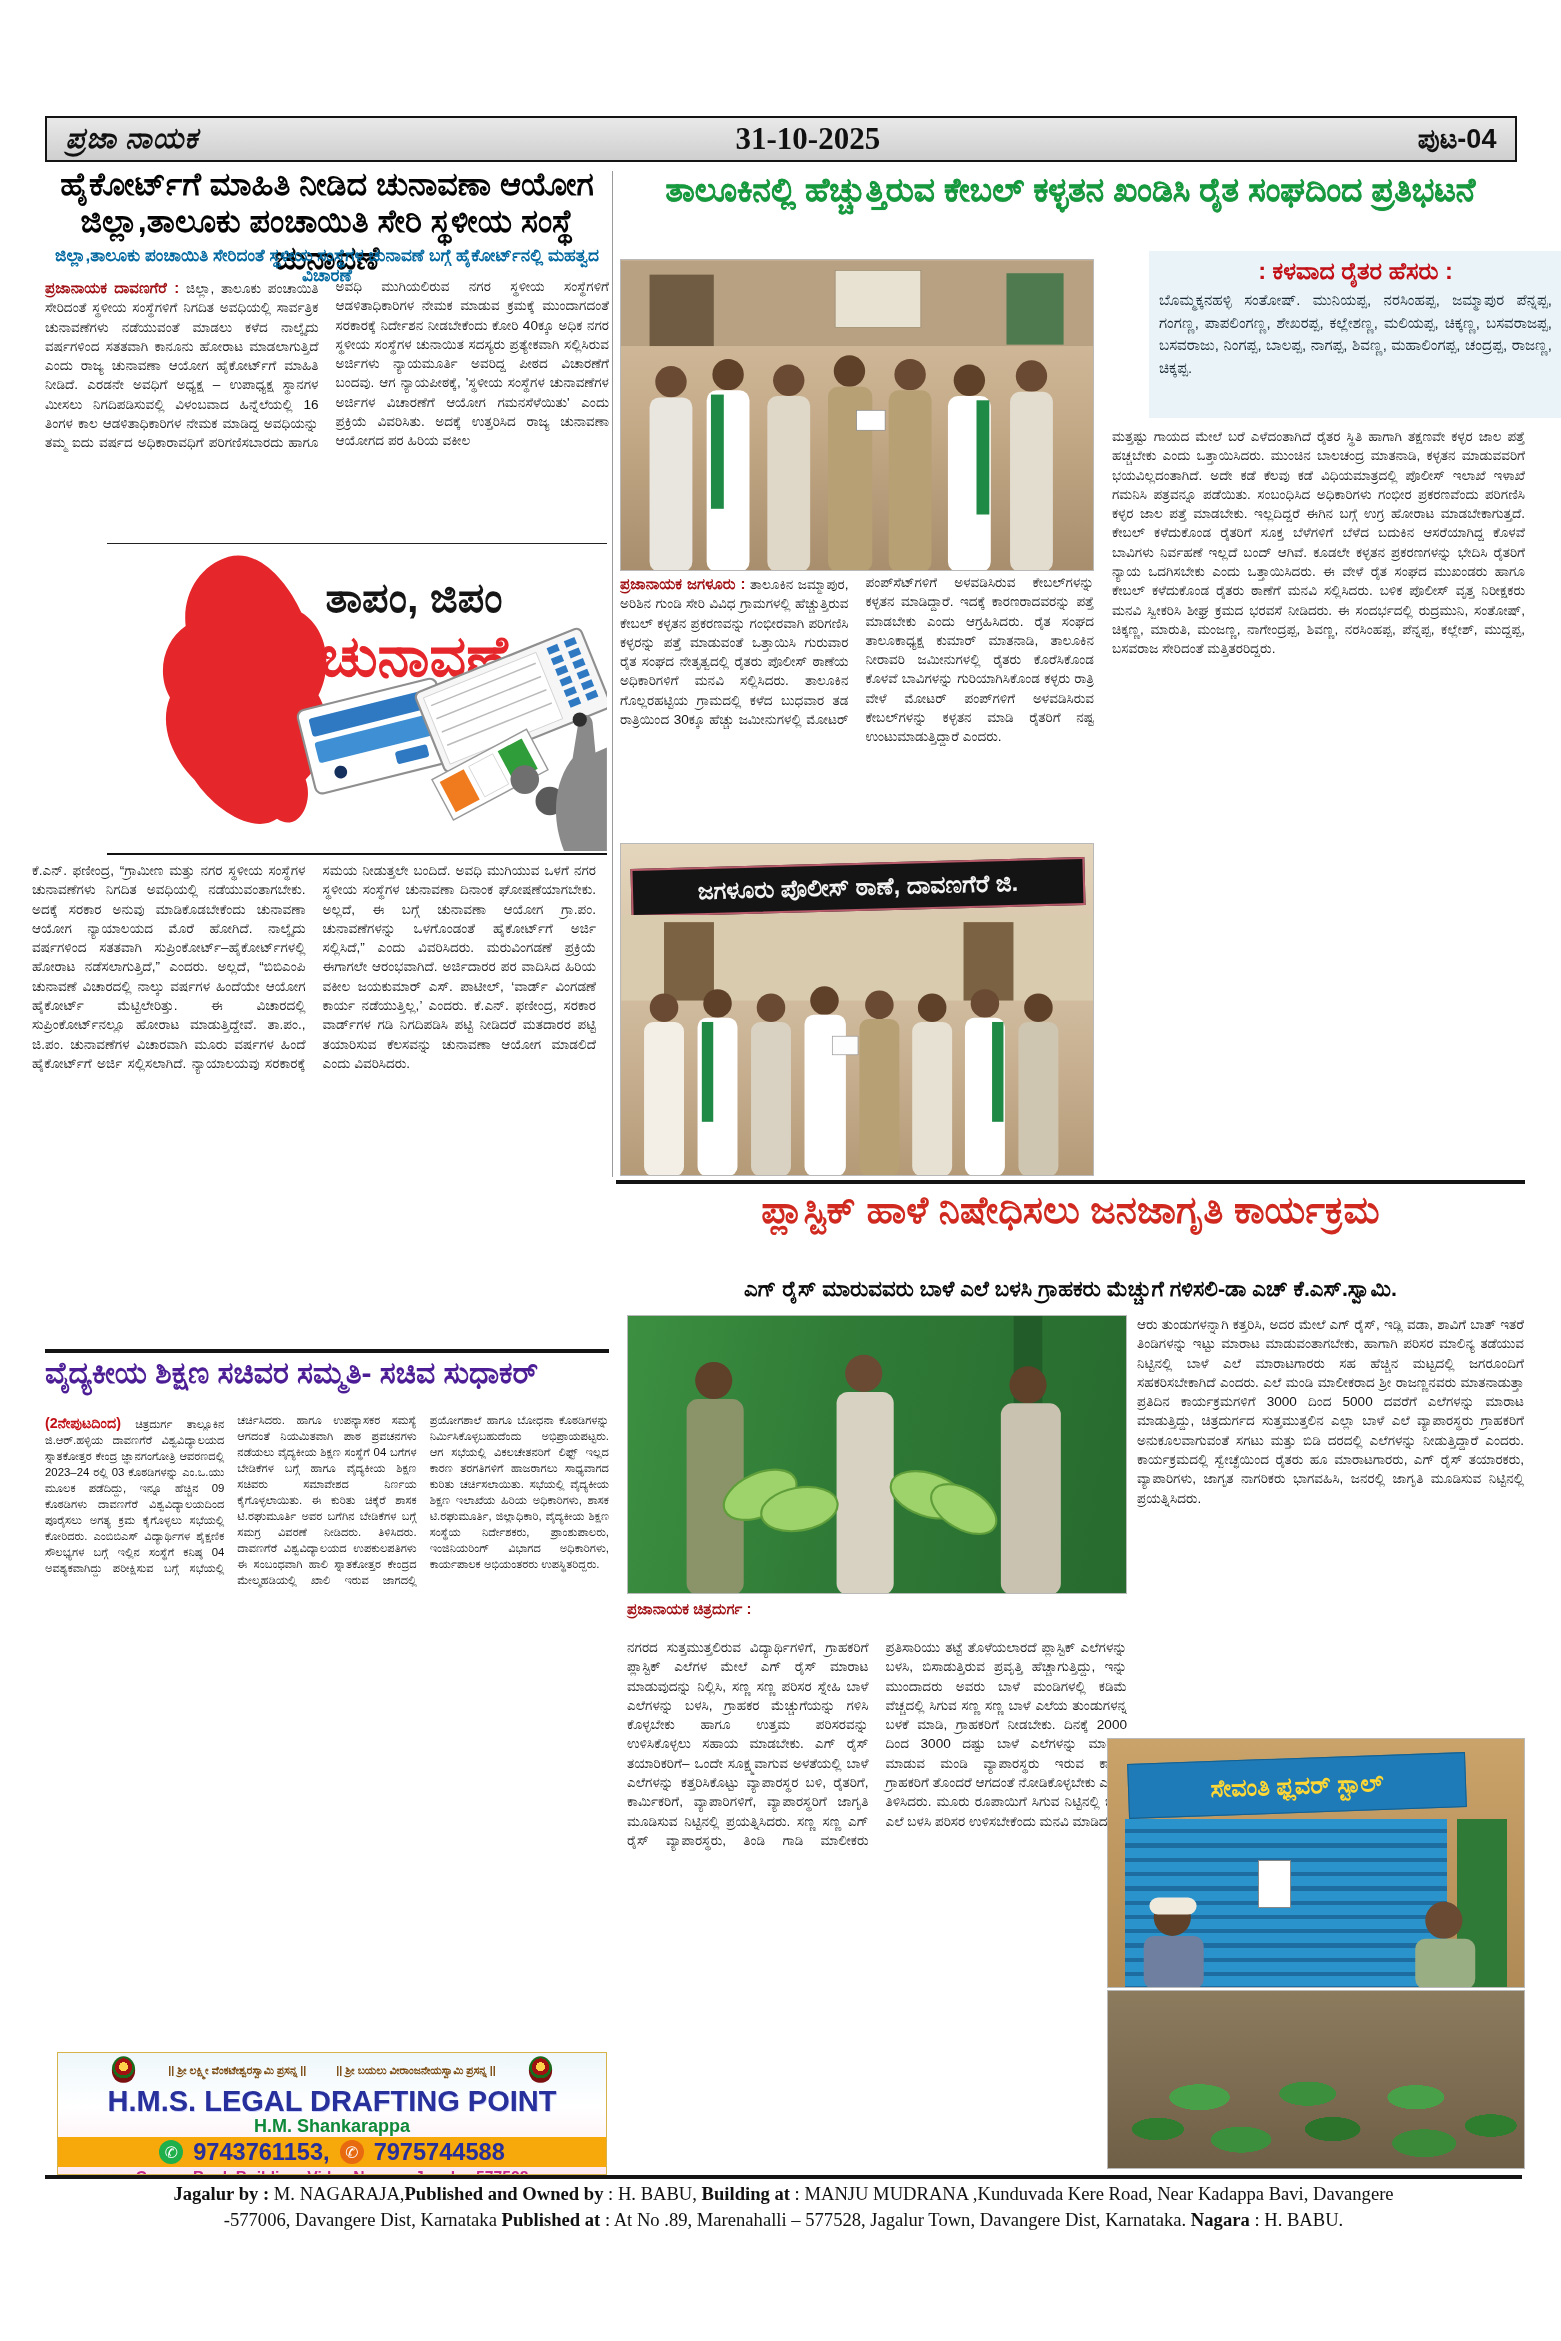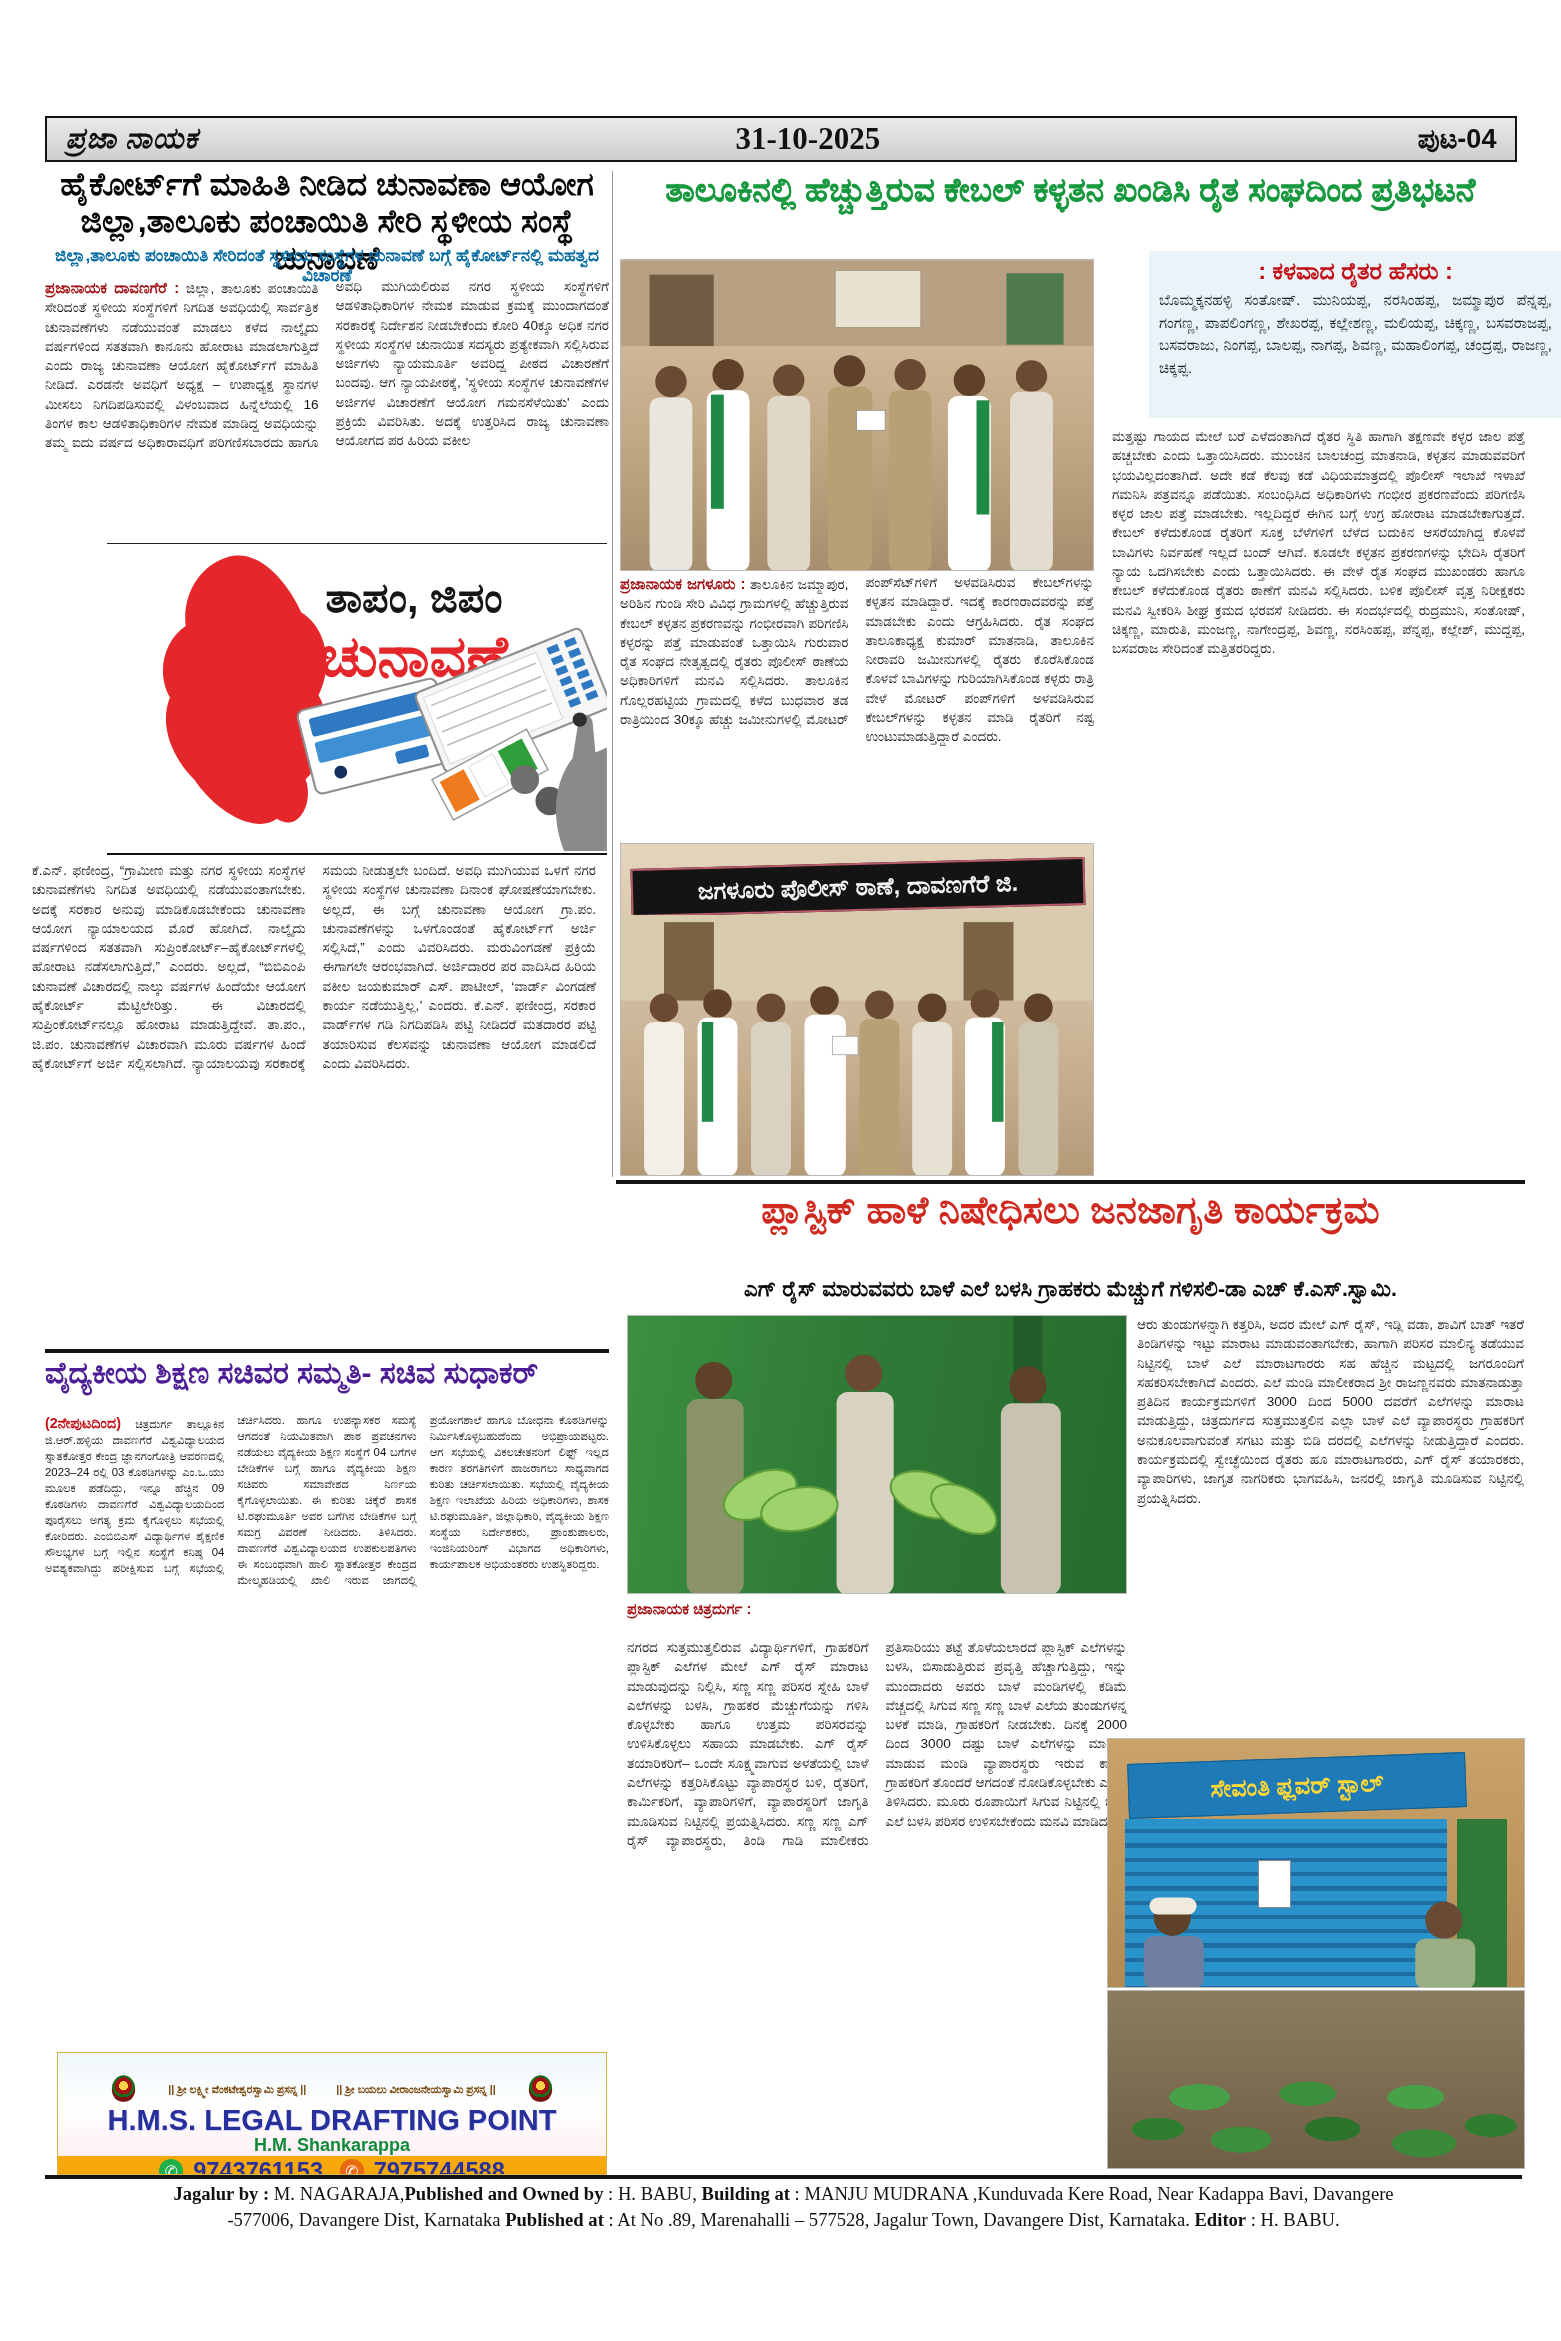--- a/index.html
+++ b/index.html
@@ -171,40 +171,40 @@
   <div id="el-body-bottom" class="abs bodytext">ಕೆ.ಎನ್. ಫಣೀಂದ್ರ, “ಗ್ರಾಮೀಣ ಮತ್ತು ನಗರ ಸ್ಥಳೀಯ ಸಂಸ್ಥೆಗಳ ಚುನಾವಣೆಗಳು ನಿಗದಿತ ಅವಧಿಯಲ್ಲಿ ನಡೆಯುವಂತಾಗಬೇಕು. ಅದಕ್ಕೆ ಸರಕಾರ ಅನುವು ಮಾಡಿಕೊಡಬೇಕೆಂದು ಚುನಾವಣಾ ಆಯೋಗ ನ್ಯಾಯಾಲಯದ ಮೊರೆ ಹೋಗಿದೆ. ನಾಲ್ಕೈದು ವರ್ಷಗಳಿಂದ ಸತತವಾಗಿ ಸುಪ್ರಿಂಕೋರ್ಟ್–ಹೈಕೋರ್ಟ್‌ಗಳಲ್ಲಿ ಹೋರಾಟ ನಡೆಸಲಾಗುತ್ತಿದೆ,” ಎಂದರು. ಅಲ್ಲದೆ, “ಬಿಬಿಎಂಪಿ ಚುನಾವಣೆ ವಿಚಾರದಲ್ಲಿ ನಾಲ್ಕು ವರ್ಷಗಳ ಹಿಂದೆಯೇ ಆಯೋಗ ಹೈಕೋರ್ಟ್ ಮೆಟ್ಟಿಲೇರಿತ್ತು. ಈ ವಿಚಾರದಲ್ಲಿ ಸುಪ್ರಿಂಕೋರ್ಟ್‌ನಲ್ಲೂ ಹೋರಾಟ ಮಾಡುತ್ತಿದ್ದೇವೆ. ತಾ.ಪಂ., ಜಿ.ಪಂ. ಚುನಾವಣೆಗಳ ವಿಚಾರವಾಗಿ ಮೂರು ವರ್ಷಗಳ ಹಿಂದೆ ಹೈಕೋರ್ಟ್‌ಗೆ ಅರ್ಜಿ ಸಲ್ಲಿಸಲಾಗಿದೆ. ನ್ಯಾಯಾಲಯವು ಸರಕಾರಕ್ಕೆ ಸಮಯ ನೀಡುತ್ತಲೇ ಬಂದಿದೆ. ಅವಧಿ ಮುಗಿಯುವ ಒಳಗೆ ನಗರ ಸ್ಥಳೀಯ ಸಂಸ್ಥೆಗಳ ಚುನಾವಣಾ ದಿನಾಂಕ ಘೋಷಣೆಯಾಗಬೇಕು. ಅಲ್ಲದೆ, ಈ ಬಗ್ಗೆ ಚುನಾವಣಾ ಆಯೋಗ ಗ್ರಾ.ಪಂ. ಚುನಾವಣೆಗಳನ್ನು ಒಳಗೊಂಡಂತೆ ಹೈಕೋರ್ಟ್‌ಗೆ ಅರ್ಜಿ ಸಲ್ಲಿಸಿದೆ,” ಎಂದು ವಿವರಿಸಿದರು. ಮರುವಿಂಗಡಣೆ ಪ್ರಕ್ರಿಯೆ ಈಗಾಗಲೇ ಆರಂಭವಾಗಿದೆ. ಅರ್ಜಿದಾರರ ಪರ ವಾದಿಸಿದ ಹಿರಿಯ ವಕೀಲ ಜಯಕುಮಾರ್ ಎಸ್. ಪಾಟೀಲ್, ‘ವಾರ್ಡ್ ವಿಂಗಡಣೆ ಕಾರ್ಯ ನಡೆಯುತ್ತಿಲ್ಲ,’ ಎಂದರು. ಕೆ.ಎನ್. ಫಣೀಂದ್ರ, ಸರಕಾರ ವಾರ್ಡ್‌ಗಳ ಗಡಿ ನಿಗದಿಪಡಿಸಿ ಪಟ್ಟಿ ನೀಡಿದರೆ ಮತದಾರರ ಪಟ್ಟಿ ತಯಾರಿಸುವ ಕೆಲಸವನ್ನು ಚುನಾವಣಾ ಆಯೋಗ ಮಾಡಲಿದೆ ಎಂದು ವಿವರಿಸಿದರು.</div>
 
   <div id="med-rule" class="abs hrule"></div>
   <div id="med-head" class="abs">ವೈದ್ಯಕೀಯ ಶಿಕ್ಷಣ ಸಚಿವರ ಸಮ್ಮತಿ- ಸಚಿವ ಸುಧಾಕರ್</div>
   <div id="med-body" class="abs">
     <span class="jumpref">(2ನೇಪುಟದಿಂದ)</span>
     <span> ಚಿತ್ರದುರ್ಗ ತಾಲ್ಲೂಕಿನ ಜಿ.ಆರ್.ಹಳ್ಳಿಯ ದಾವಣಗೆರೆ ವಿಶ್ವವಿದ್ಯಾಲಯದ ಸ್ನಾತಕೋತ್ತರ ಕೇಂದ್ರ ಜ್ಞಾನಗಂಗೋತ್ರಿ ಆವರಣದಲ್ಲಿ 2023–24 ರಲ್ಲಿ 03 ಕೊಠಡಿಗಳನ್ನು ಎಂ.ಒ.ಯು ಮೂಲಕ ಪಡೆದಿದ್ದು, ಇನ್ನೂ ಹೆಚ್ಚಿನ 09 ಕೊಠಡಿಗಳು ದಾವಣಗೆರೆ ವಿಶ್ವವಿದ್ಯಾಲಯದಿಂದ ಪೂರೈಸಲು ಅಗತ್ಯ ಕ್ರಮ ಕೈಗೊಳ್ಳಲು ಸಭೆಯಲ್ಲಿ ಕೋರಿದರು. ಎಂಬಿಬಿಎಸ್ ವಿದ್ಯಾರ್ಥಿಗಳ ಶೈಕ್ಷಣಿಕ ಸೌಲಭ್ಯಗಳ ಬಗ್ಗೆ ಇಲ್ಲಿನ ಸಂಸ್ಥೆಗೆ ಕನಿಷ್ಠ 04 ಅವಶ್ಯಕವಾಗಿದ್ದು ಪರೀಕ್ಷಿಸುವ ಬಗ್ಗೆ ಸಭೆಯಲ್ಲಿ ಚರ್ಚಿಸಿದರು. ಹಾಗೂ ಉಪನ್ಯಾಸಕರ ಸಮಸ್ಯೆ ಆಗದಂತೆ ನಿಯಮಿತವಾಗಿ ಪಾಠ ಪ್ರವಚನಗಳು ನಡೆಯಲು ವೈದ್ಯಕೀಯ ಶಿಕ್ಷಣ ಸಂಸ್ಥೆಗೆ 04 ಬಗೆಗಳ ಬೇಡಿಕೆಗಳ ಬಗ್ಗೆ ಹಾಗೂ ವೈದ್ಯಕೀಯ ಶಿಕ್ಷಣ ಸಚಿವರು ಸಮಾವೇಶದ ನಿರ್ಣಯ ಕೈಗೊಳ್ಳಲಾಯಿತು. ಈ ಕುರಿತು ಚಿಕ್ಕೆರೆ ಶಾಸಕ ಟಿ.ರಘುಮೂರ್ತಿ ಅವರ ಬಗೆಗಿನ ಬೇಡಿಕೆಗಳ ಬಗ್ಗೆ ಸಮಗ್ರ ವಿವರಣೆ ನೀಡಿದರು. ತಿಳಿಸಿದರು. ದಾವಣಗೆರೆ ವಿಶ್ವವಿದ್ಯಾಲಯದ ಉಪಕುಲಪತಿಗಳು ಈ ಸಂಬಂಧವಾಗಿ ಹಾಲಿ ಸ್ನಾತಕೋತ್ತರ ಕೇಂದ್ರದ ಮೇಲ್ಮಹಡಿಯಲ್ಲಿ ಖಾಲಿ ಇರುವ ಜಾಗದಲ್ಲಿ ಪ್ರಯೋಗಶಾಲೆ ಹಾಗೂ ಬೋಧನಾ ಕೊಠಡಿಗಳನ್ನು ನಿರ್ಮಿಸಿಕೊಳ್ಳಬಹುದೆಂದು ಅಭಿಪ್ರಾಯಪಟ್ಟರು. ಆಗ ಸಭೆಯಲ್ಲಿ ವಿಕಲಚೇತನರಿಗೆ ಲಿಫ್ಟ್ ಇಲ್ಲದ ಕಾರಣ ತರಗತಿಗಳಿಗೆ ಹಾಜರಾಗಲು ಸಾಧ್ಯವಾಗದ ಕುರಿತು ಚರ್ಚಿಸಲಾಯಿತು. ಸಭೆಯಲ್ಲಿ ವೈದ್ಯಕೀಯ ಶಿಕ್ಷಣ ಇಲಾಖೆಯ ಹಿರಿಯ ಅಧಿಕಾರಿಗಳು, ಶಾಸಕ ಟಿ.ರಘುಮೂರ್ತಿ, ಜಿಲ್ಲಾಧಿಕಾರಿ, ವೈದ್ಯಕೀಯ ಶಿಕ್ಷಣ ಸಂಸ್ಥೆಯ ನಿರ್ದೇಶಕರು, ಪ್ರಾಂಶುಪಾಲರು, ಇಂಜಿನಿಯರಿಂಗ್ ವಿಭಾಗದ ಅಧಿಕಾರಿಗಳು, ಕಾರ್ಯಪಾಲಕ ಅಭಿಯಂತರರು ಉಪಸ್ಥಿತರಿದ್ದರು.</span>
   </div>
 
   <div id="ad-box" class="abs">
-    <div style="display:flex;align-items:center;gap:30px;width:100%;justify-content:center;margin-top:19px;">
+    <div style="display:flex;align-items:center;gap:30px;width:100%;justify-content:center;">
       <span class="ornament" style="transform:scale(.8);"></span>
       <span class="ad-bless">|| ಶ್ರೀ ಲಕ್ಷ್ಮೀ ವೆಂಕಟೇಶ್ವರಸ್ವಾಮಿ ಪ್ರಸನ್ನ ||</span>
       <span class="ad-bless">|| ಶ್ರೀ ಬಯಲು ವೀರಾಂಜನೇಯಸ್ವಾಮಿ ಪ್ರಸನ್ನ ||</span>
       <span class="ornament" style="transform:scale(.8);"></span>
     </div>
     <div class="ad-title">H.M.S. LEGAL DRAFTING POINT</div>
     <div class="ad-name">H.M. Shankarappa</div>
     <div class="ad-band">
       <span class="ad-phone-icon">✆</span>
       <span>9743761153,</span>
       <span class="ad-phone-icon" style="background:#e86a10;">✆</span>
       <span>7975744588</span>
     </div>
     <div class="ad-addr">Canara Bank Building, Vidya Nagara, Jagalur-577528</div>
   </div>
 
   <div id="foot-rule" class="abs hrule"></div>
   <div class="abs footline" style="top:2183px;"><span style="font-weight: bold;">Jagalur by : </span><span>M. NAGARAJA,</span><span style="font-weight: bold;">Published and Owned by</span><span> : H. BABU, </span><span style="font-weight: bold;">Building at</span><span> :  MANJU  MUDRANA  ,Kunduvada Kere  Road,  Near  Kadappa Bavi,  Davangere</span></div>
-  <div class="abs footline" style="top:2209px;"><span>-577006, Davangere Dist, Karnataka </span><span style="font-weight: bold;">Published at</span><span> : At No .89, Marenahalli – 577528, Jagalur Town, Davangere Dist, Karnataka. </span><span style="font-weight: bold;">Editor</span><span> : H. BABU.</span></div>
+  <div class="abs footline" style="top:2209px;"><span>-577006, Davangere Dist, Karnataka </span><span style="font-weight: bold;">Published at</span><span> : At No .89, Marenahalli – 577528, Jagalur Town, Davangere Dist, Karnataka. </span><span style="font-weight: bold;">Nagara</span><span> : H. BABU.</span></div>
 
   <div id="cable-head" class="abs">ತಾಲೂಕಿನಲ್ಲಿ ಹೆಚ್ಚುತ್ತಿರುವ ಕೇಬಲ್ ಕಳ್ಳತನ ಖಂಡಿಸಿ ರೈತ ಸಂಘದಿಂದ ಪ್ರತಿಭಟನೆ</div>
 
   <div id="photo-protest" class="abs photo">
     <svg width="474" height="312" viewBox="0 0 664 436">
       <rect x="0" y="0" width="664" height="120" fill="#b8a183"></rect>
       <rect x="40" y="20" width="90" height="100" fill="#6f5c42"></rect>
       <rect x="300" y="14" width="120" height="80" fill="#e8e2d2" stroke="#9a8b6e"></rect>
       <rect x="540" y="18" width="80" height="100" fill="#4f7a4f"></rect>
       <g>

